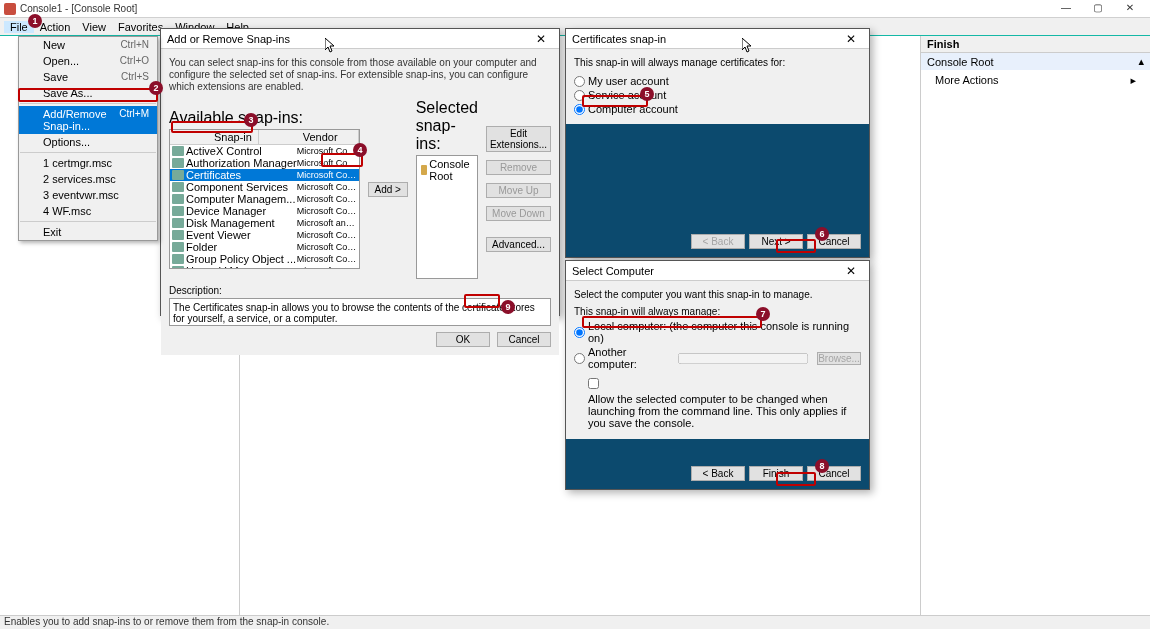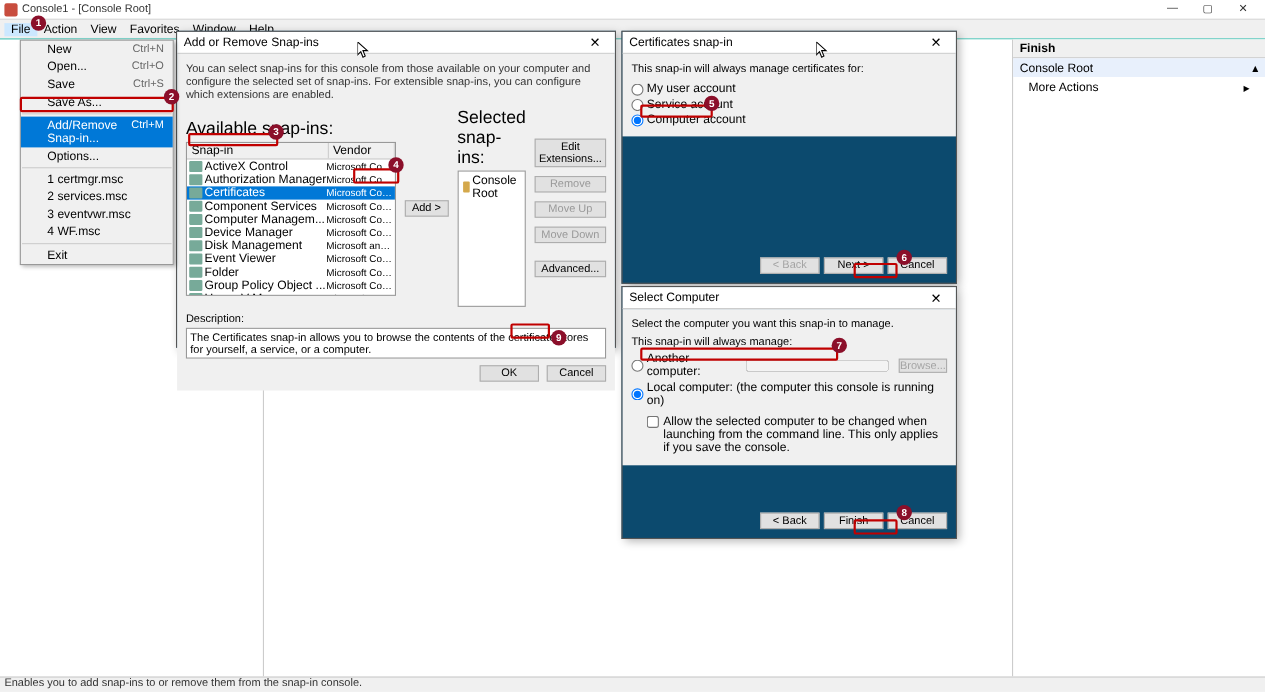--- a/index.html
+++ b/index.html
@@ -45,21 +45,21 @@
 .dialog-body { padding: 8px; background: #f0f0f0; }
 
 
 .d1 { top: 28px; left: 160px; width: 400px; height: 288px; }
 .d1 .intro { font-size: 10px; color: #333; margin-bottom: 6px; line-height: 1.2; }
 .d1-cols { display: flex; gap: 8px; align-items: center; }
 .d1-list { flex: 1; }
 .d1-list-lbl { font-size: 16px; margin-bottom: 2px; }
 .snapinbox { height: 140px; border: 1px solid #999; background: #fff; overflow: hidden; position: relative; }
 .snapinbox-hdr { display: flex; background: #f0f0f0; border-bottom: 1px solid #ccc; font-size: 10px; }
-.snapinbox-hdr > div { padding: 1px 4px; border-right: 1px solid #ccc; }
+.snapinbox-hdr > div { padding: 1px 4px; border-right: 1px solid #ccc; margin-left: 40px; }
 .snapin-rows { overflow-y: auto; height: 124px; }
 .snapin-row { display: flex; font-size: 10px; padding: 0 2px; cursor: pointer; align-items:center; }
 .snapin-row.sel { background: #0078d7; color: #fff; }
 .snapin-row > .sn-ico { width: 12px; height: 10px; margin-right: 2px; background: #7a9; border-radius: 1px; flex-shrink: 0; }
 .snapin-row > .sn-name { flex: 1; overflow: hidden; white-space: nowrap; text-overflow: ellipsis; }
 .snapin-row > .sn-vnd { width: 60px; overflow: hidden; white-space: nowrap; text-overflow: ellipsis; font-size: 9px; }
 .d1-mid { width: 50px; display: flex; flex-direction: column; align-items: center; justify-content: center; }
 .d1-mid button { width: 40px; font-size: 10px; padding: 1px; }
 .d1-right { width: 110px; display: flex; flex-direction: column; gap: 8px; }
 .d1-right button { width: 100%; font-size: 10px; padding: 1px; }
@@ -80,21 +80,21 @@
 .d2-btns { position: absolute; bottom: 8px; right: 8px; display: flex; gap: 4px; }
 .d2-btns button { width: 54px; font-size: 10px; padding: 1px; }
 
 
 .d3 { top: 260px; left: 565px; width: 305px; height: 230px; }
 .d3 .intro3 { font-size: 10px; margin-bottom: 4px; }
 .d3 .grp { border: none; padding: 2px 0; }
 .d3 .grp-lbl { font-size: 10px; margin-bottom: 2px; }
 .d3 input[type="text"] { width: 130px; font-size: 10px; padding: 1px; margin-left: 14px; }
 .d3 .browse { width: 54px; font-size: 10px; padding: 0; margin-left: 6px; }
-.d3 .chk-row { font-size: 10px; display: flex; align-items: flex-start; gap: 4px; margin-top: 6px; padding-left: 14px; }
+.d3 .chk-row { font-size: 10px; display: flex; align-items: flex-start; gap: 4px; margin-top: 6px; padding-left: 14px; flex-direction: column; }
 .d3 .chk-row input { margin: 0; margin-top: 1px; width: 11px; height: 11px; }
 .d3-btns { position: absolute; bottom: 8px; right: 8px; display: flex; gap: 4px; }
 .d3-btns button { width: 54px; font-size: 10px; padding: 1px; }
 
 
 .hl-box { border: 2px solid #c00000; border-radius: 2px; position: absolute; pointer-events: none; z-index: 200; }
 .hl-badge { position: absolute; width: 14px; height: 14px; border-radius: 50%; background: #8b0f2a; color: #fff; font-size: 9px; font-weight: bold; display: flex; align-items: center; justify-content: center; z-index: 201; pointer-events: none; }
 
 
 .snapin-rows::-webkit-scrollbar { width: 12px; }
@@ -324,29 +324,29 @@
 <div class="dialog d3">
   <div class="dialog-title">
     <div class="dt-text">Select Computer</div>
     <div class="dt-close">✕</div>
   </div>
   <div class="dialog-body">
     <div class="intro3">Select the computer you want this snap-in to manage.</div>
     <div class="grp">
       <div class="grp-lbl">This snap-in will always manage:</div>
       <div class="radio-row">
+          <input type="radio" name="sc" checked="" style="">
+          <span><span>Local computer:</span> <span>(the computer this console is running on)</span></span>
+        </div>
+      <div class="radio-row">
           <input type="radio" name="sc" style="">
           <span>Another computer:</span>
         <input type="text" disabled="" style="">
         <button class="browse" disabled="">Browse...</button>
       </div>
-      <div class="radio-row">
-          <input type="radio" name="sc" checked="" style="">
-          <span><span>Local computer:</span> <span>(the computer this console is running on)</span></span>
-        </div>
       <div class="chk-row">
           <input type="checkbox" style="">
           <span>Allow the selected computer to be changed when launching from the command line. This only applies if you save the console.</span>
         </div>
     </div>
   </div>
   <div class="d3-btns">
     <button>&lt; Back</button>
     <button>Finish</button>
     <button>Cancel</button>

